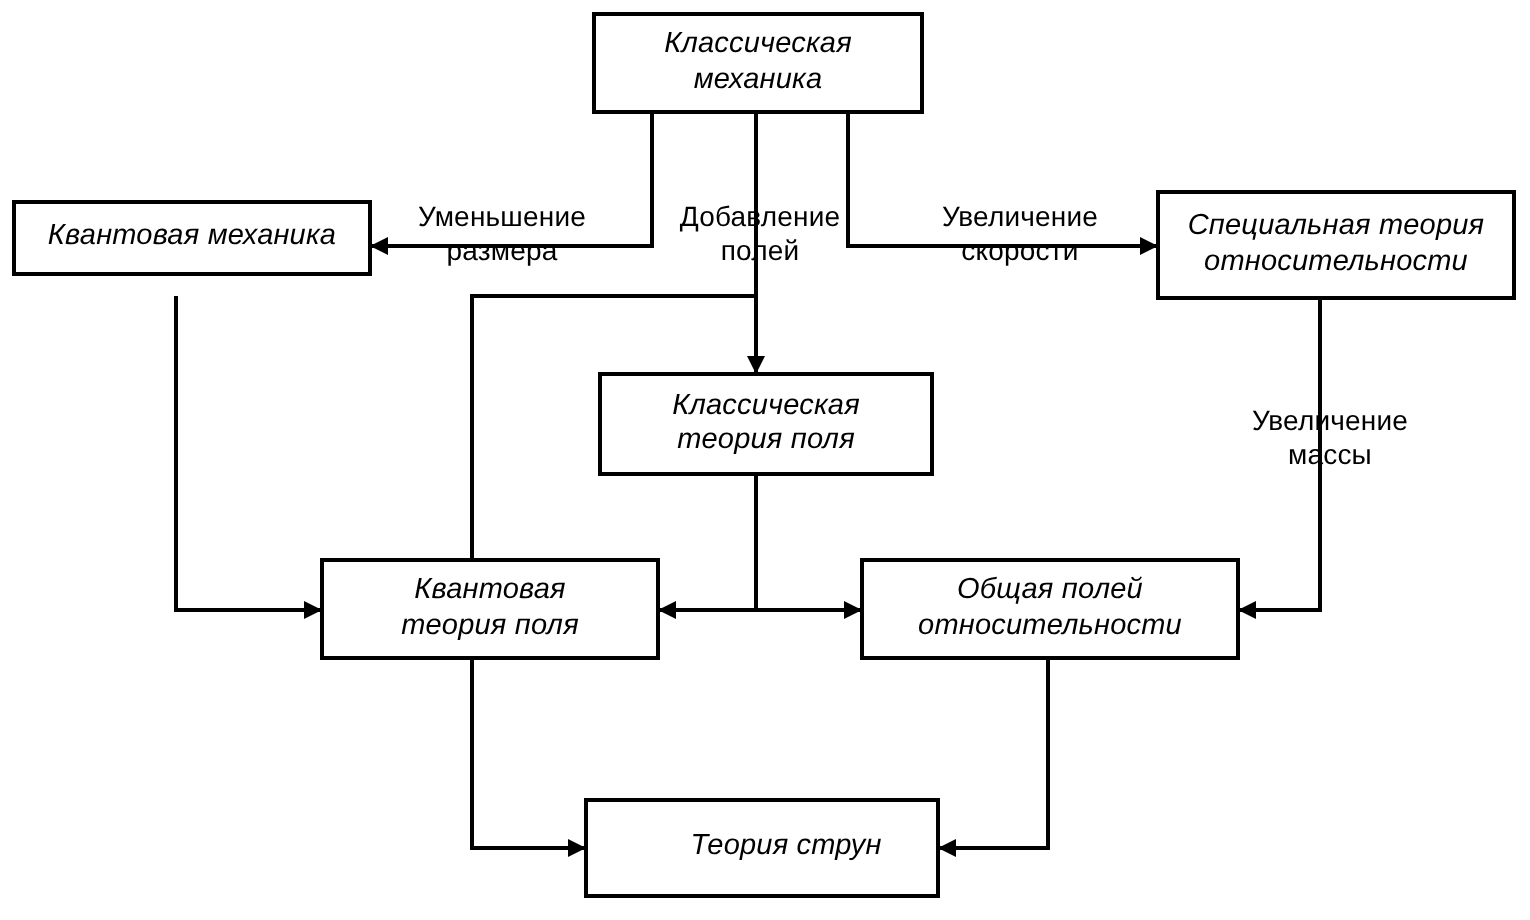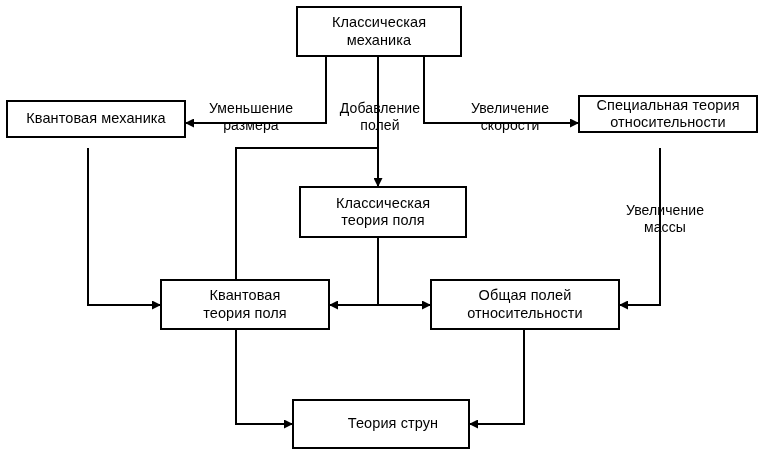--- a/index.html
+++ b/index.html
@@ -29,20 +29,21 @@
     background: #ffffff;
     display: flex;
     align-items: center;
     justify-content: center;
     text-align: center;
     font-size: 14.5px;
     line-height: 1.18;
     color: #000000;
     letter-spacing: 0.1px;
     z-index: 3;
+    font-style: italic;
   }
   .node span {
     display: block;
     padding: 0 4px;
   }
   .edge-label {
     position: absolute;
     text-align: center;
     font-size: 14px;
     line-height: 1.2;
@@ -88,21 +89,21 @@
 
   <div class="node" style="left:296px; top:6px; width:166px; height:51px;">
     <span style="white-space:pre-line;">Классическая
 механика</span>
   </div>
 
   <div class="node" style="left:6px; top:100px; width:180px; height:38px;">
     <span style="white-space:pre-line;">Квантовая механика</span>
   </div>
 
-  <div class="node" style="left:578px; top:95px; width:180px; height:38px;text-align:center;">
+  <div class="node" style="left:578px; top:95px; width:180px; height:55px;text-align:center;">
     <span style="white-space:pre-line;">Специальная теория
 относительности</span>
   </div>
 
   <div class="node" style="left:299px; top:186px; width:168px; height:52px;">
     <span style="white-space:pre-line;">Классическая
 теория поля</span>
   </div>
 
   <div class="node" style="left:160px; top:279px; width:170px; height:51px;">

